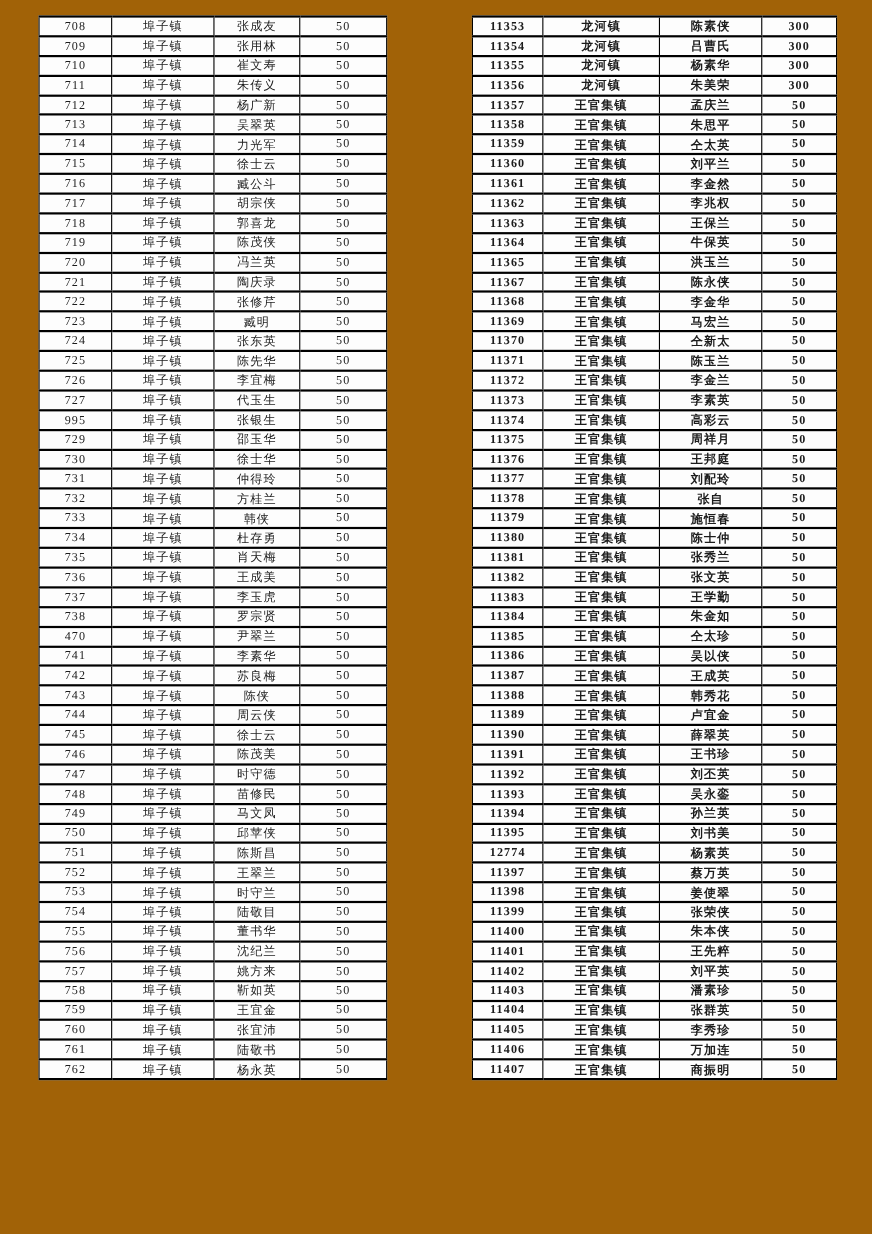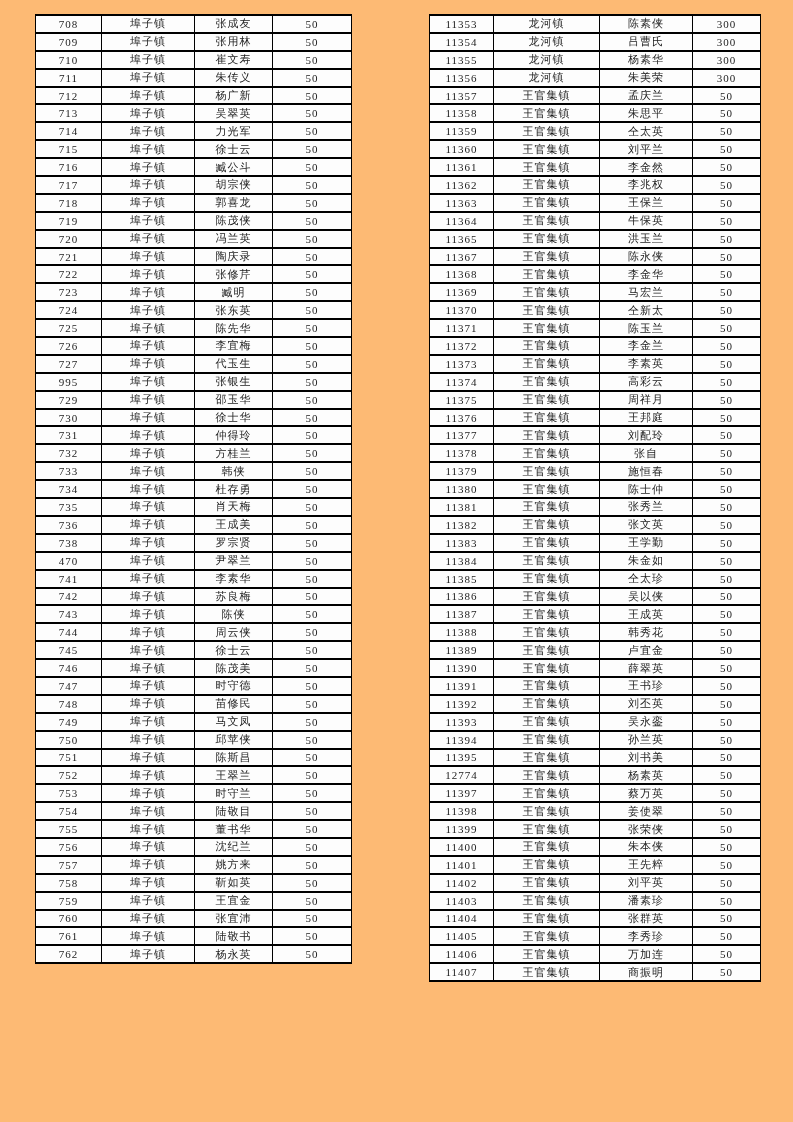--- a/index.html
+++ b/index.html
@@ -5,31 +5,31 @@
   * { margin: 0; padding: 0; box-sizing: border-box; }
   html, body {
     width: 793px; height: 1122px;
     background: #fdfdfd;
     font-family: "Liberation Serif", "DejaVu Serif", serif;
     overflow: hidden;
   }
   .page {
     position: relative;
     width: 793px; height: 1122px;
-    background: #fdba74;
+    background: #a16207;
   }
   table.roster {
     position: absolute;
     top: 14px;
     border-collapse: collapse;
     table-layout: fixed;
     background: #fdfdfd;
   }
   #left-table  { left: 35px;  width: 316px; }
-  #right-table { left: 429px; width: 331px; }
+  #right-table { left: 429px; width: 331px; font-weight: bold; }
   table.roster td {
     border-left: 1px solid #000;
     border-right: 1px solid #000;
     border-top: 2px solid #000;
     border-bottom: 2px solid #000;
     height: 17.9px;
     text-align: center;
     vertical-align: middle;
     font-size: 11px;
     color: #1c1c1c;
@@ -229,20 +229,26 @@
           <td>肖天梅</td>
           <td>50</td>
         </tr>
         <tr>
           <td>736</td>
           <td>埠子镇</td>
           <td>王成美</td>
           <td>50</td>
         </tr>
         <tr>
+          <td>737</td>
+          <td>埠子镇</td>
+          <td>李玉虎</td>
+          <td>50</td>
+        </tr>
+        <tr>
           <td>738</td>
           <td>埠子镇</td>
           <td>罗宗贤</td>
           <td>50</td>
         </tr>
         <tr>
           <td>470</td>
           <td>埠子镇</td>
           <td>尹翠兰</td>
           <td>50</td>

